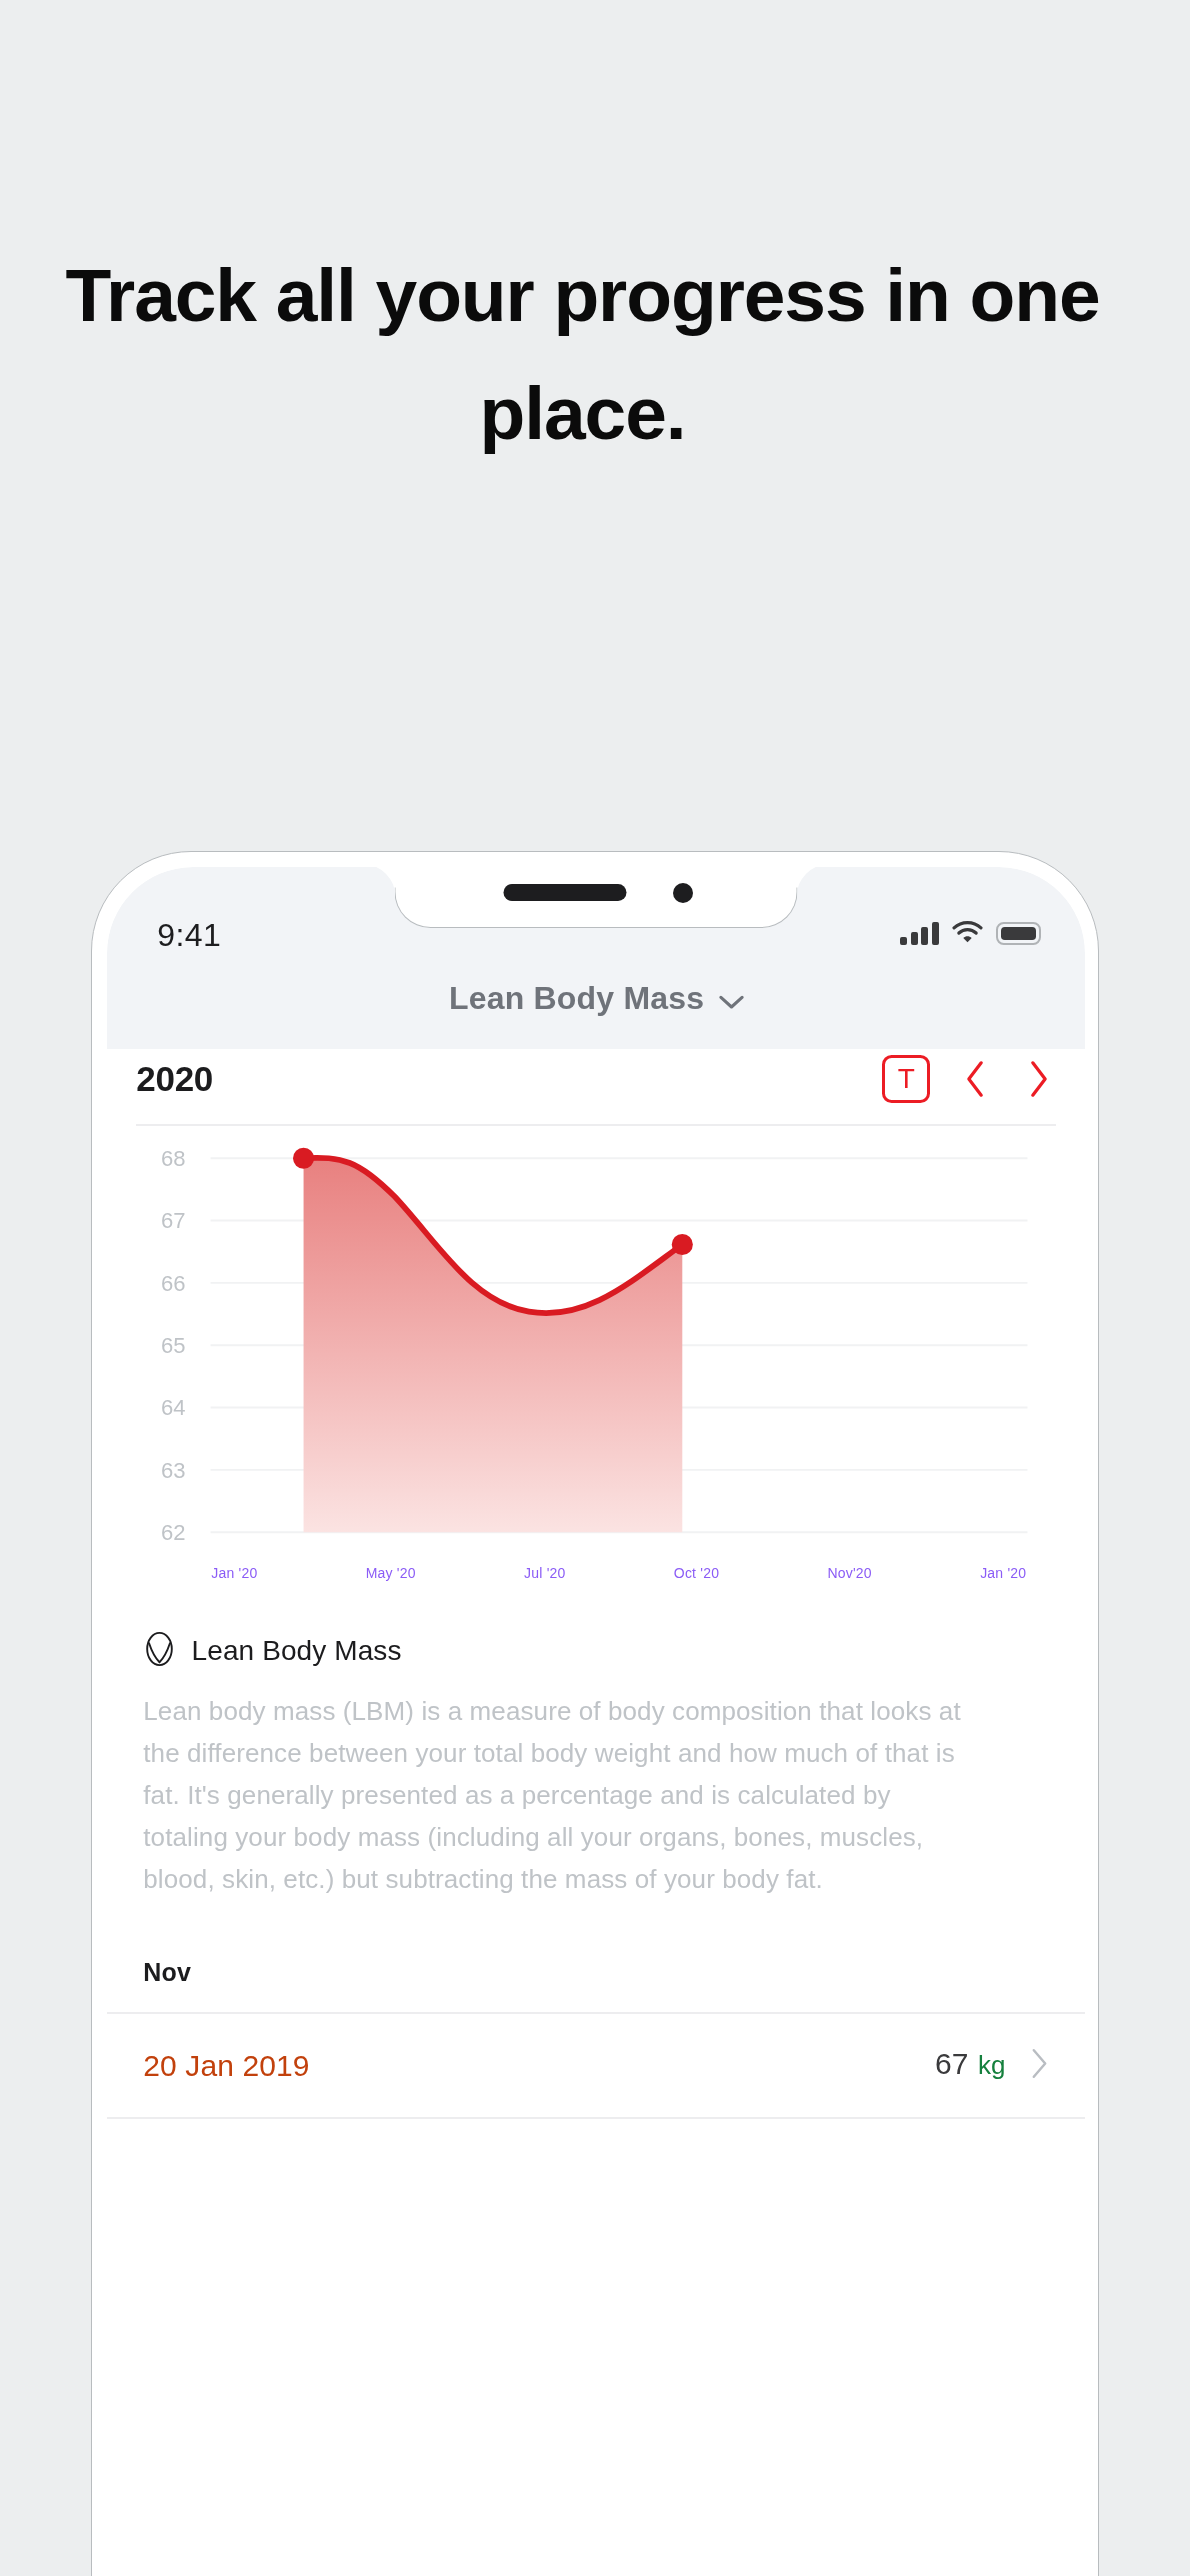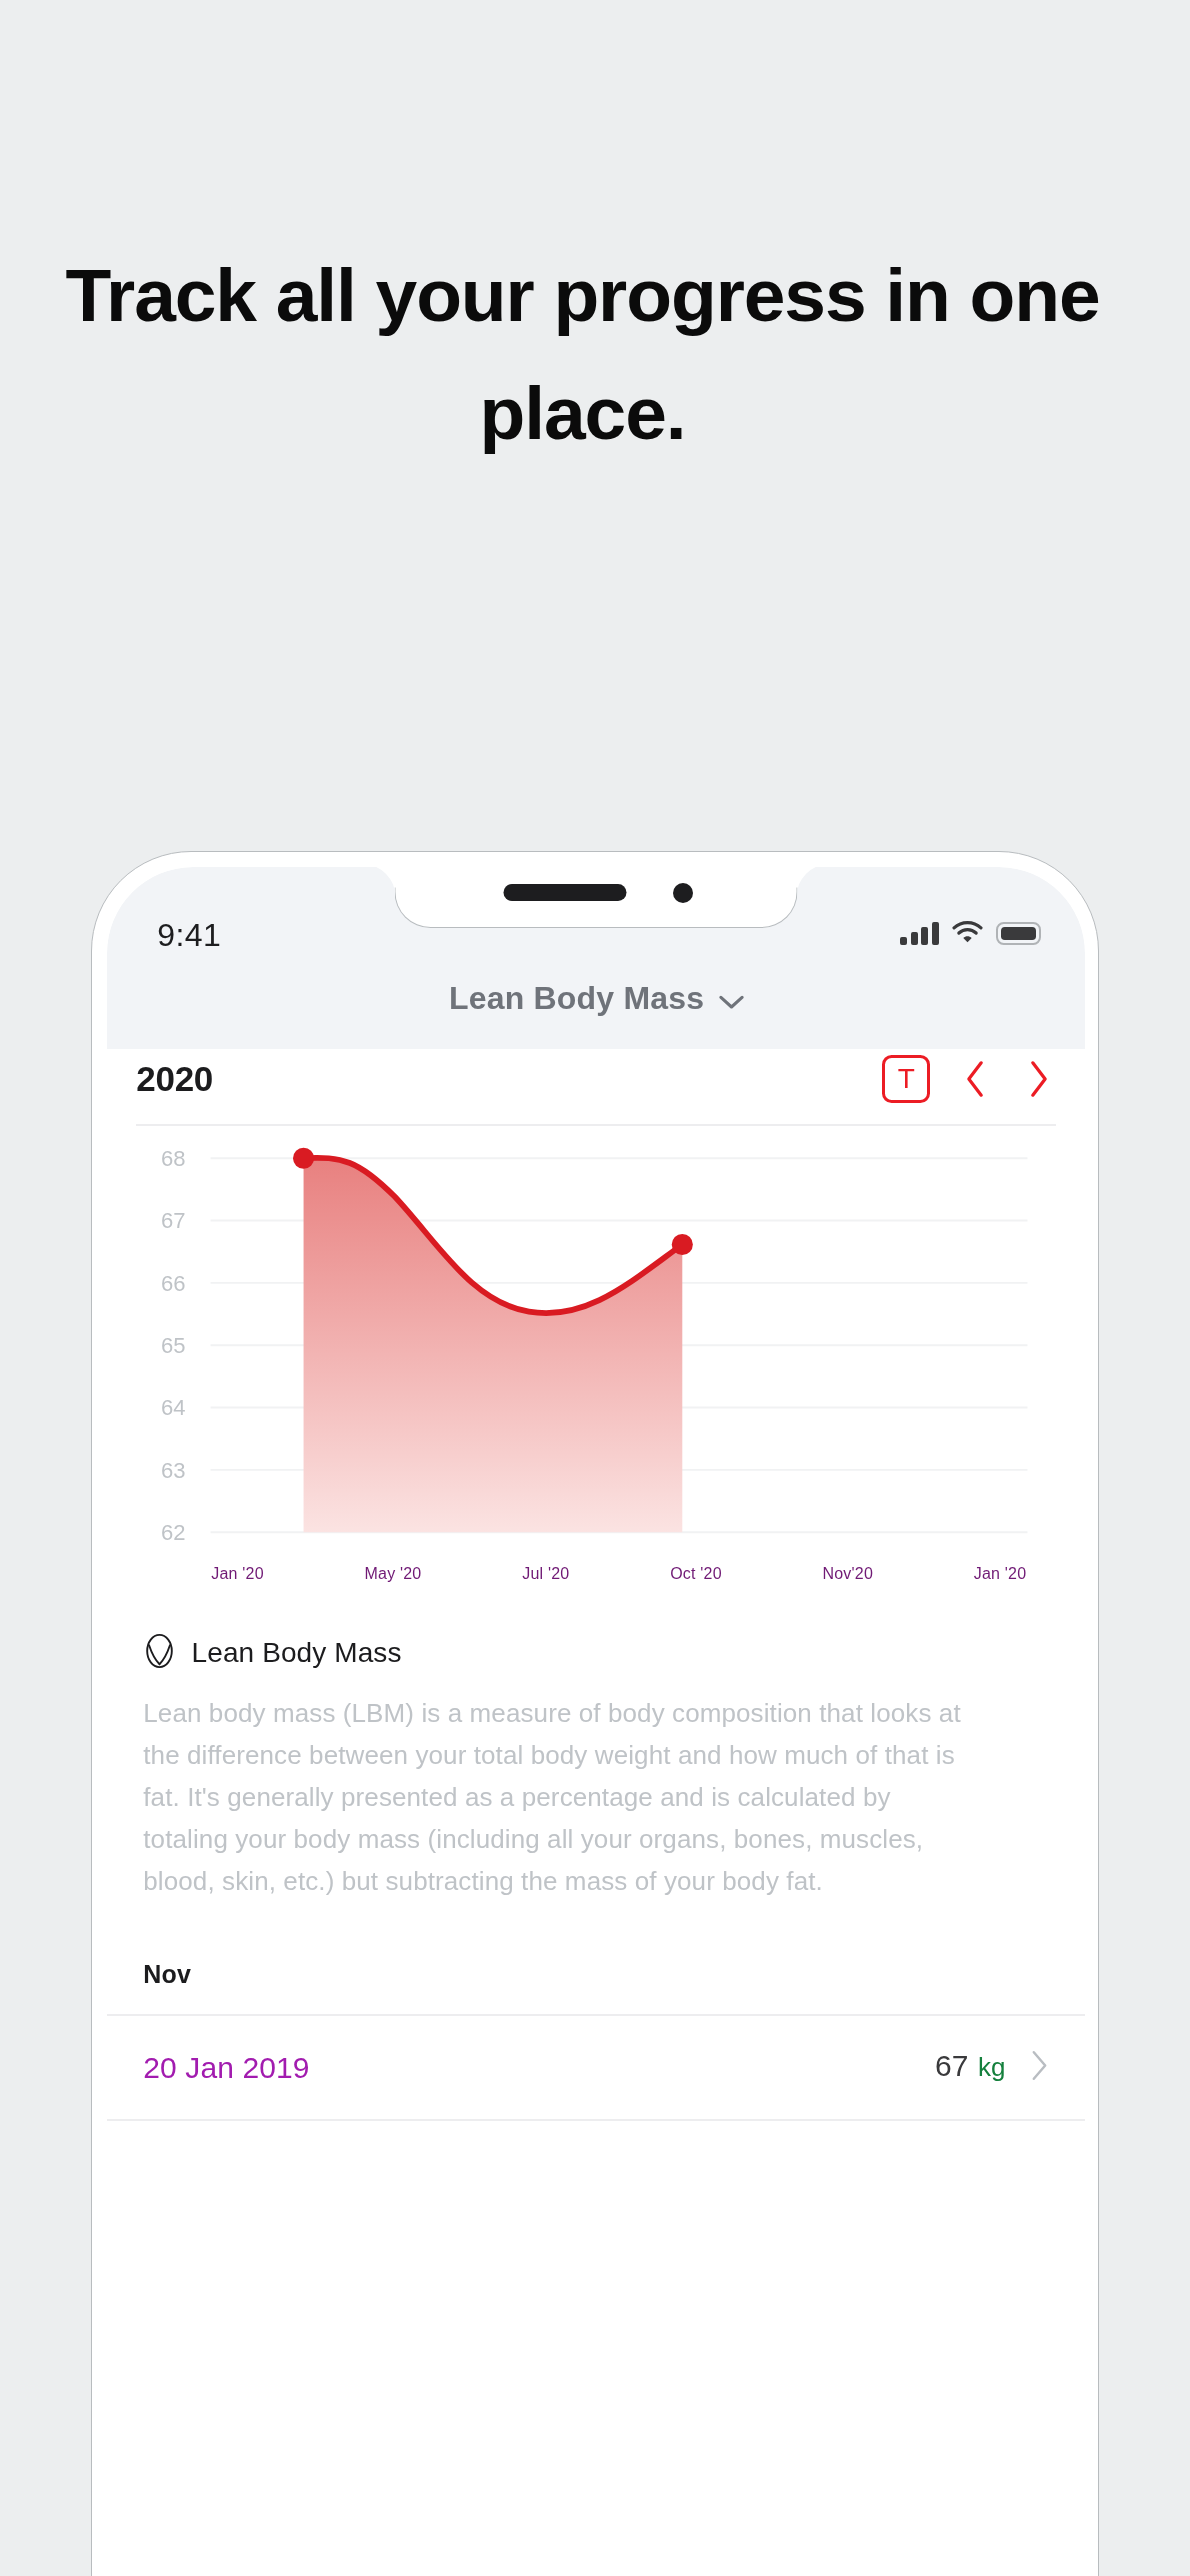--- a/index.html
+++ b/index.html
@@ -248,22 +248,22 @@
   .chart-svg { display: block; width: 100%; height: 422px; }
 
   .x-axis {
     display: flex;
     justify-content: space-between;
     padding: 0 59px 0 104px;
     margin-top: 3.8px;
     background: #FFFFFF;
   }
   .x-tick {
-    font-size: 16px;
-    color: #701a75;
+    font-size: 14px;
+    color: #8b5cf6;
     letter-spacing: 0.2px;
   }
 
   
   .desc {
     padding: 50px 36px 0 36px;
     background: #FFFFFF;
   }
   .desc-head {
     display: flex;
@@ -295,21 +295,21 @@
   }
   .list-rule { height: 1.9px; background: #EDEDEF; }
   .list-row {
     display: flex;
     align-items: center;
     justify-content: space-between;
     padding: 33px 36px 33px 36px;
   }
   .row-date {
     font-size: 30px;
-    color: #a21caf;
+    color: #c2410c;
     letter-spacing: 0.1px;
   }
   .row-right {
     display: flex;
     align-items: baseline;
     gap: 9.6px;
   }
   .row-value {
     font-size: 30px;
     color: #3A3A3C;

